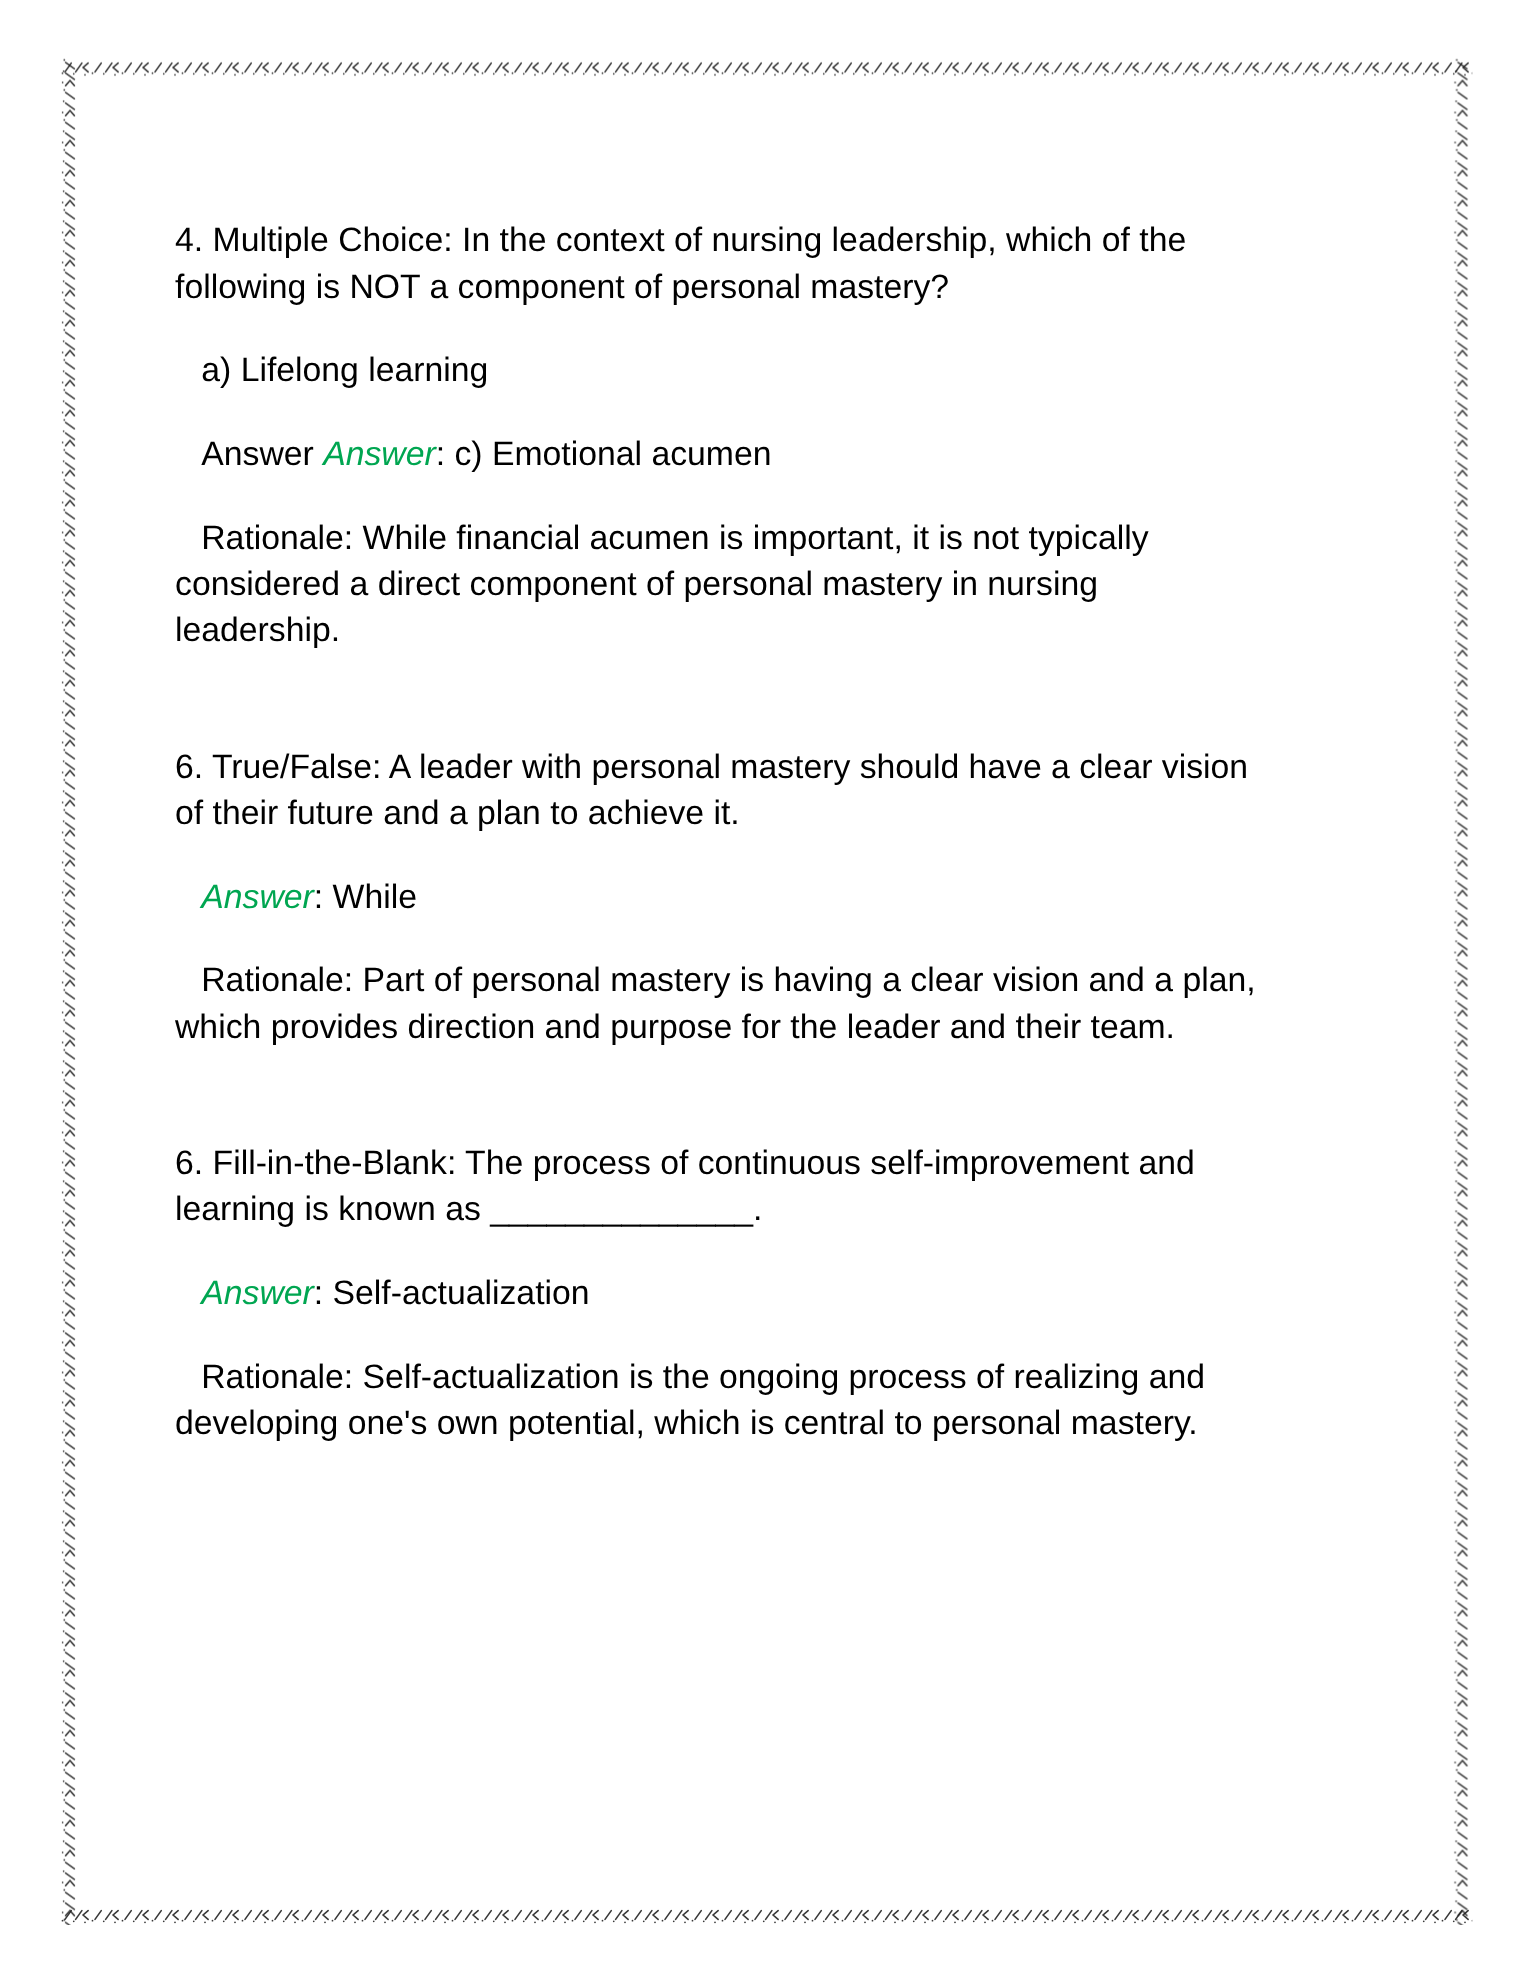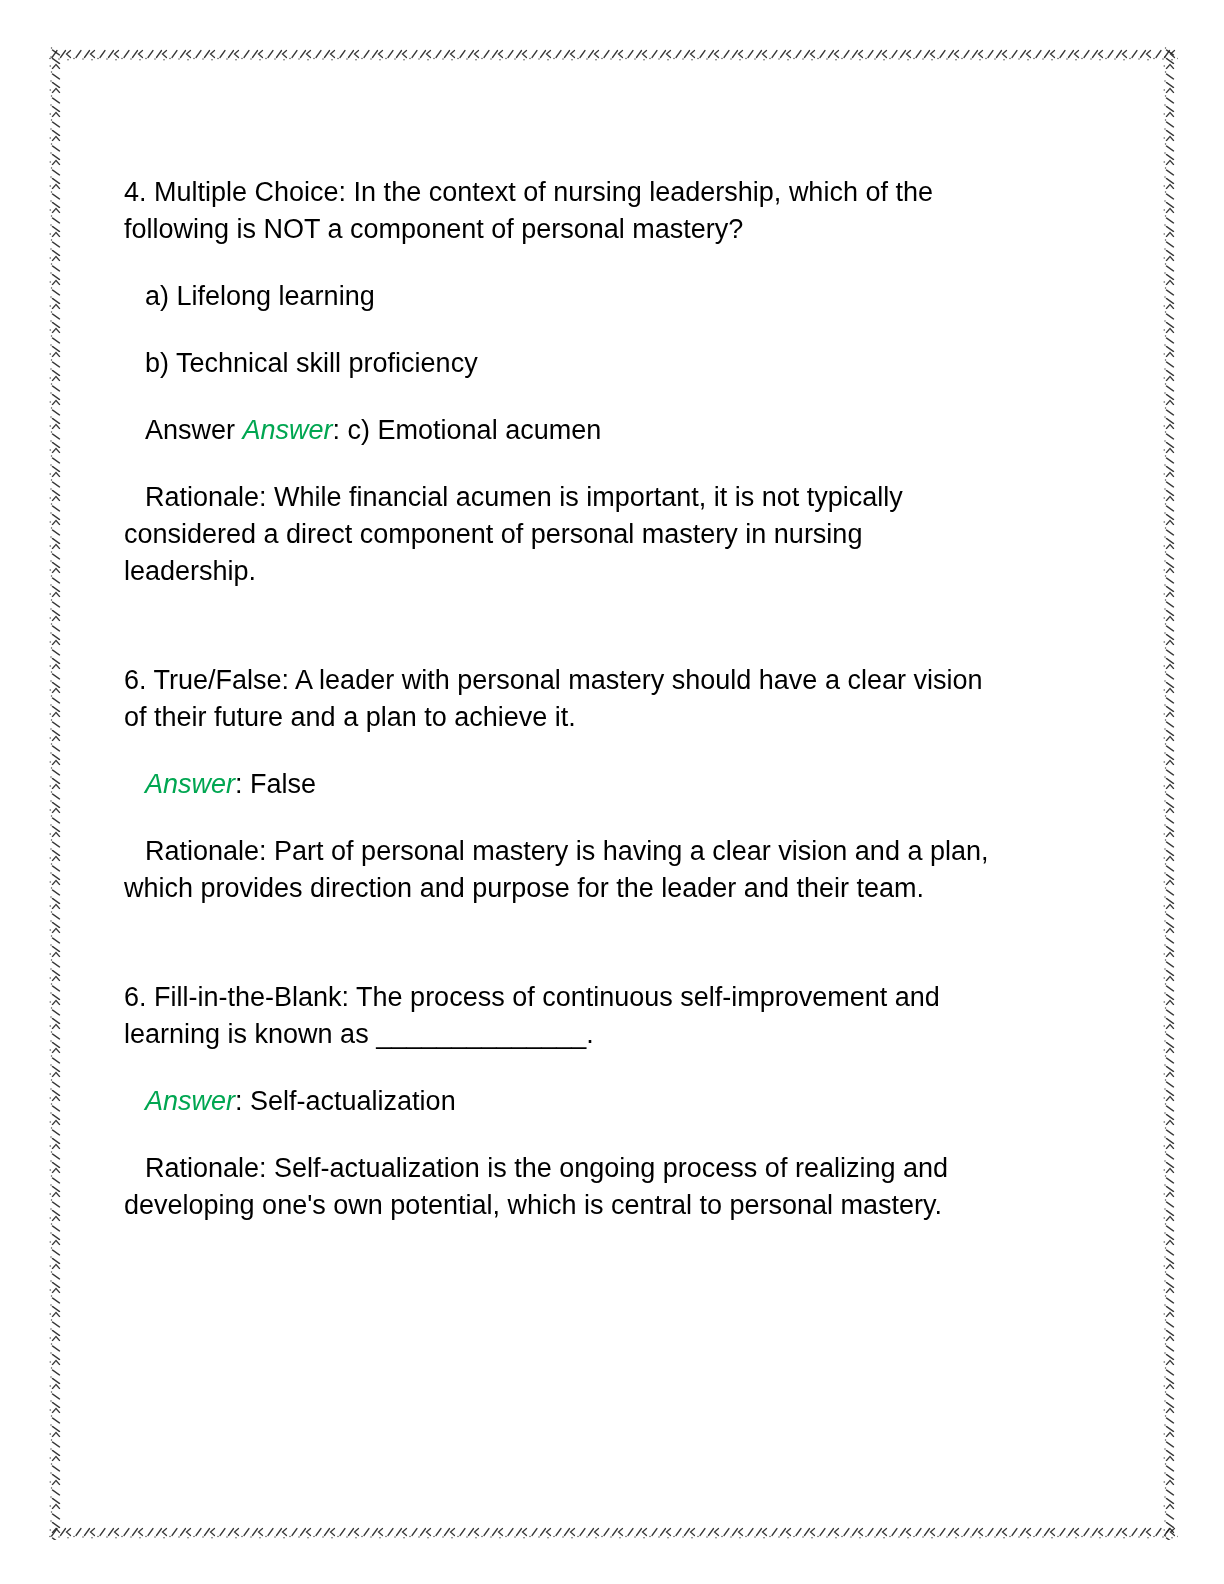--- a/index.html
+++ b/index.html
@@ -29,21 +29,21 @@
     height: 16px;
     transform-origin: 0 0;
     transform: rotate(90deg) translate(0, -16px);
   }
   .vstrip.left  { left: 48px;   top: 46px; }
   .vstrip.right { left: 1162px; top: 46px; }
 
   
   .content {
     position: absolute;
-    left: 124px;
+    left: 140px;
     top: 174px;
     width: 1010px;
   }
   .para {
     margin: 0 0 30px 0;
     font-size: 27px;
     line-height: 37px;
     white-space: pre-wrap;
     color: #000000;
   }
@@ -88,29 +88,28 @@
     <svg class="vstrip right" width="1494" height="16">
       <rect width="1494" height="16" fill="url(#stitch)"></rect>
     </svg>
   </div>
 
   <div class="content">
 
     <p class="para">4. Multiple Choice: In the context of nursing leadership, which of the
 following is NOT a component of personal mastery?</p>
     <p class="para indent">a) Lifelong learning</p>
-    <p class="para indent">b) Technical skill proficiency</p>
     <p class="para indent"><span>Answer </span><span class="answer-keyword">Answer</span><span>: c) Emotional acumen</span></p>
     <p class="para indent">Rationale: While financial acumen is important, it is not typically
 considered a direct component of personal mastery in nursing
 leadership.</p>
 
     <p class="para gap">6. True/False: A leader with personal mastery should have a clear vision
 of their future and a plan to achieve it.</p>
-    <p class="para indent"><span class="answer-keyword">Answer</span><span>: False</span></p>
+    <p class="para indent"><span class="answer-keyword">Answer</span><span>: While</span></p>
     <p class="para indent">Rationale: Part of personal mastery is having a clear vision and a plan,
 which provides direction and purpose for the leader and their team.</p>
 
     <p class="para gap">6. Fill-in-the-Blank: The process of continuous self-improvement and
 learning is known as ______________.</p>
     <p class="para indent"><span class="answer-keyword">Answer</span><span>: Self-actualization</span></p>
     <p class="para indent">Rationale: Self-actualization is the ongoing process of realizing and
 developing one's own potential, which is central to personal mastery.</p>
 
   </div>

